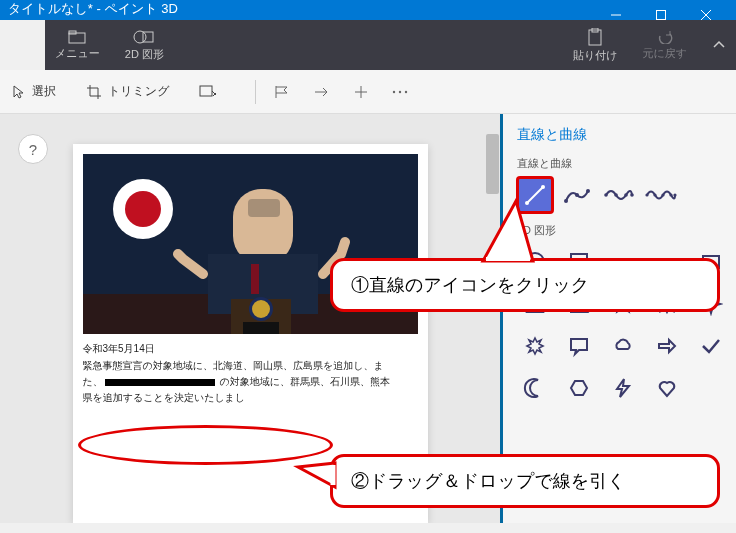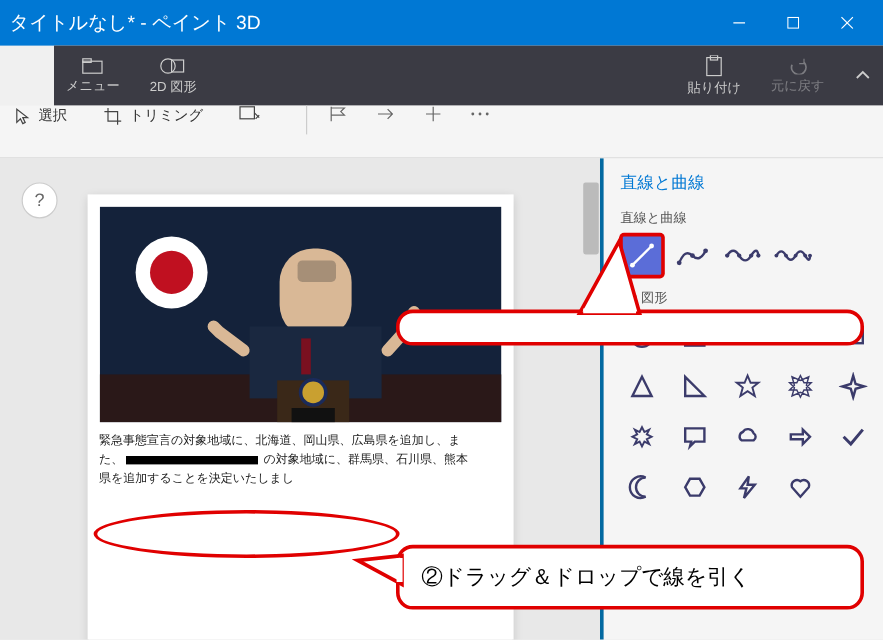--- a/index.html
+++ b/index.html
@@ -1,27 +1,27 @@
 <!DOCTYPE html>
 <html><head>
 <meta charset="utf-8">
 <style>
   * { box-sizing: border-box; margin: 0; padding: 0; font-family: "Meiryo", "Yu Gothic", sans-serif; }
   body { width: 736px; height: 533px; background: #f0f0f0; overflow: hidden; position: relative; }
   
-  .titlebar { height: 38px; background: #0078d4; display: flex; align-items: center; padding: 0 8px; color: #fff; font-size: 16px; }
+  .titlebar { height: 20px; background: #0078d4; display: flex; align-items: flex-start; padding: 0 8px; color: #fff; font-size: 13px; }
   .titlebar .title { flex: 1; }
   .titlebar .win-controls { display: flex; gap: 0; }
   .titlebar .win-btn { width: 45px; height: 30px; display: flex; align-items: center; justify-content: center; }
   
   .ribbon { height: 50px; background: #3b3b44; display: flex; align-items: center; padding: 0 10px; color: #ccc; font-size: 11px; margin-left: 45px; }
   .ribbon-item { display: flex; flex-direction: column; align-items: center; margin-right: 25px; gap: 2px; }
   .ribbon-spacer { flex: 1; }
   
-  .toolbar { height: 44px; background: #f5f5f5; display: flex; align-items: flex-start; padding: 0 12px; border-bottom: 1px solid #ddd; }
+  .toolbar { height: 44px; background: #f5f5f5; display: flex; align-items: center; padding: 0 12px; border-bottom: 1px solid #ddd; }
   .toolbar-item { display: flex; align-items: center; gap: 6px; margin-right: 30px; font-size: 12px; color: #333; }
   .toolbar-icons { display: flex; gap: 24px; align-items: center; margin-left: 10px; }
   .vsep { width: 1px; height: 24px; background: #ccc; margin: 0 8px; }
   
   .main { display: flex; height: calc(100% - 124px); }
   .canvas-area { flex: 1; background: #e8e8e8; position: relative; display: flex; justify-content: center; padding-top: 30px; overflow: hidden; }
   .help-btn { position: absolute; top: 20px; left: 18px; width: 30px; height: 30px; border-radius: 50%; background: #fff; border: 1px solid #ccc; display: flex; align-items: center; justify-content: center; font-size: 15px; color: #666; }
   
   .doc { width: 355px; background: #fff; box-shadow: 0 2px 8px rgba(0,0,0,0.15); padding: 10px; font-size: 10px; color: #222; position: relative; }
   .doc-photo { width: 100%; height: 180px; position: relative; overflow: hidden; margin-bottom: 8px; }
@@ -168,20 +168,21 @@
           <rect x="125" y="100" width="110" height="60" fill="#1a2840"></rect>
           <rect x="168" y="110" width="8" height="30" fill="#7a1020"></rect>
           <rect x="148" y="145" width="60" height="35" fill="#3a2818"></rect>
           <circle cx="178" cy="155" r="12" fill="#1a2a5a"></circle>
           <circle cx="178" cy="155" r="9" fill="#c9a030"></circle>
           <rect x="160" y="168" width="36" height="12" fill="#111"></rect>
           <path d="M120 120 L100 105 L95 100" stroke="#d9b896" stroke-width="10" stroke-linecap="round" fill="none"></path>
           <path d="M240 120 L258 100 L262 88" stroke="#d9b896" stroke-width="10" stroke-linecap="round" fill="none"></path>
         </svg>
       </div>
+      <div class="doc-date">令和3年5月14日</div>
       <div class="doc-body">
         <span>緊急事態宣言の対象地域に、北海道、岡山県、広島県を追加し、ま</span><br>
         <span>た、</span><span class="blackline"></span><span> の対象地域に、群馬県、石川県、熊本</span><br>
         <span>県を追加することを決定いたしまし</span>
       </div>
     </div>
 
     <div class="canvas-scroll">
         <div class="scroll-thumb"></div>
       </div>
@@ -324,20 +325,21 @@
   </div>
 </div>
 
 <div class="ellipse" style="top:425px; left:78px; width:255px; height:40px;"></div>
 
 <div class="callout callout1">
   <svg style="position:absolute; top:-65px; left:145px;" width="70" height="70">
       <path d="M5 65 L38 5 L55 65 Z" fill="#fff" stroke="#e00000" stroke-width="3"></path>
       <path d="M8 63 L52 63" stroke="#fff" stroke-width="4"></path>
     </svg>
+  <span>①直線のアイコンをクリック</span>
 </div>
 <div class="callout callout2">
   <svg style="position:absolute; top:-2px; left:-40px;" width="45" height="40">
       <path d="M42 8 L5 12 L42 32 Z" fill="#fff" stroke="#e00000" stroke-width="3"></path>
       <path d="M40 10 L40 30" stroke="#fff" stroke-width="5"></path>
     </svg>
   <span>②ドラッグ＆ドロップで線を引く</span>
 </div>
 
 </body></html>

